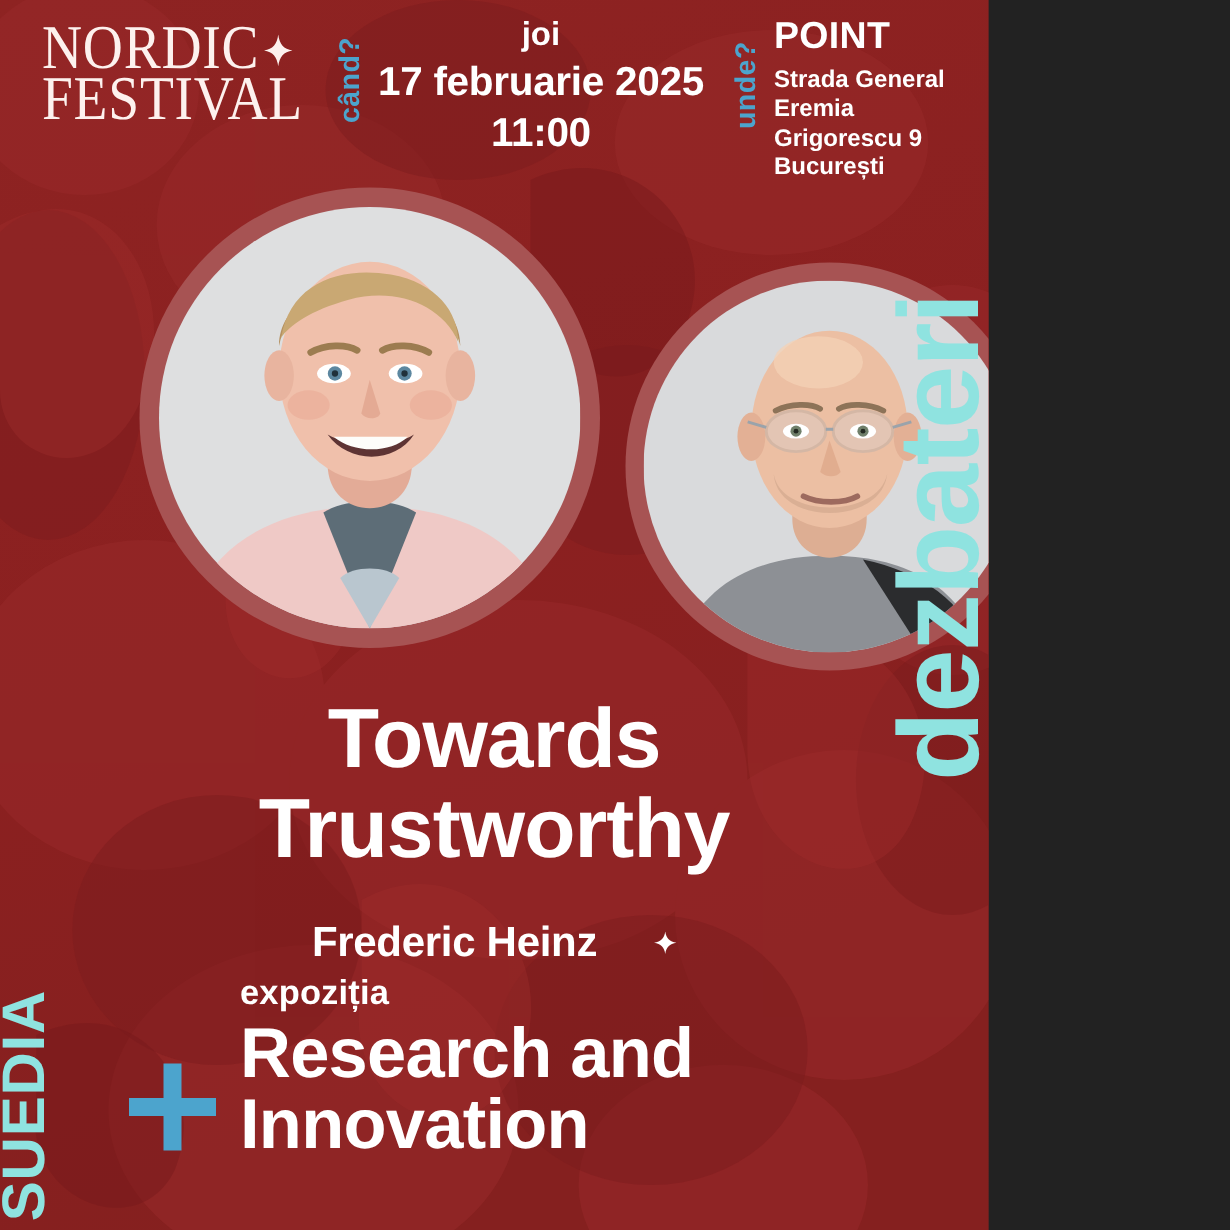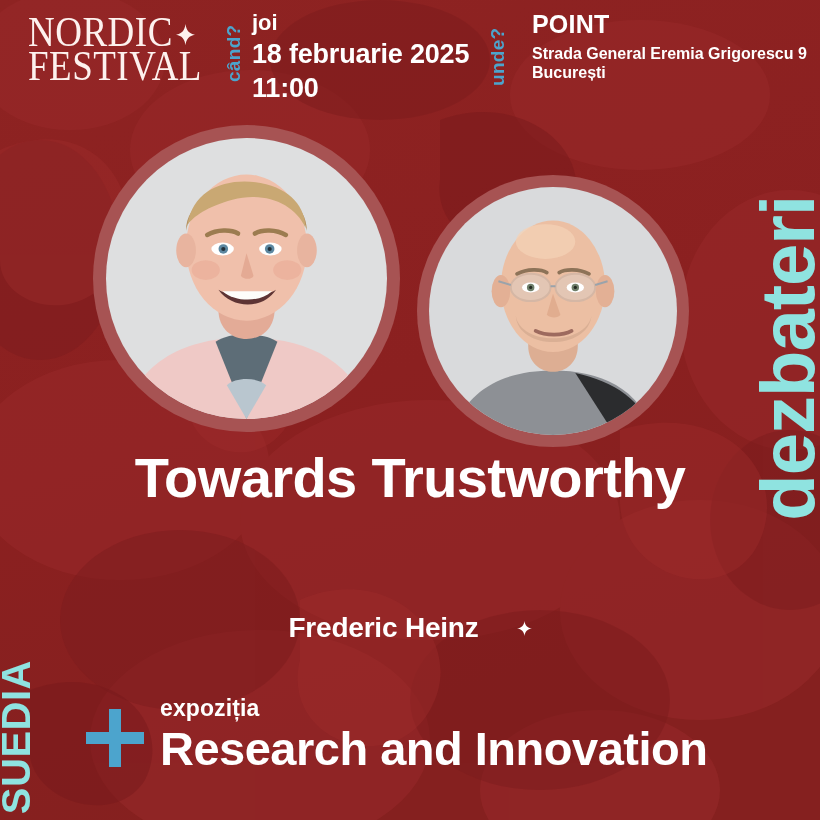--- a/index.html
+++ b/index.html
@@ -1,19 +1,19 @@
 <!DOCTYPE html>
 <html><head>
 <meta charset="utf-8">
 <style>
   html,body{margin:0;padding:0;background:#222;}
   *{box-sizing:border-box;}
   .poster{
     position:relative;
-    width:820px;height:820px;
+    width:659px;height:820px;
     overflow:hidden;
     background:#8c2121;
     font-family:"Liberation Sans",sans-serif;
     color:#fff;
   }
   
   .bg{position:absolute;inset:0;z-index:0;}
   .bg svg{display:block;width:100%;height:100%;}
 
   
@@ -48,46 +48,46 @@
     writing-mode:vertical-rl;
     transform:rotate(180deg);
     letter-spacing:0.3px;
     line-height:1;
     margin-right:9px;
     margin-top:1px;
   }
   .when .vlabel{height:72px;}
   .where .vlabel{height:76px;}
 
-  .whenText{line-height:1.27;}
+  .whenText{line-height:1.27;text-align:center;}
   .whenText .day{font-size:22px;font-weight:700;display:block;}
   .whenText .date{font-size:27px;font-weight:700;display:block;letter-spacing:-0.2px;}
   .whenText .time{font-size:27px;font-weight:700;display:block;letter-spacing:-0.2px;}
 
-  .whereText{line-height:1.22;margin-left:16px;}
+  .whereText{line-height:1.22;}
   .whereText .venue{font-size:25px;font-weight:700;display:block;letter-spacing:0.2px;}
   .whereText .addr1,.whereText .addr2{font-size:16px;font-weight:700;display:block;}
   .whereText .addr1{margin-top:4px;}
 
   
   .portraits{position:absolute;top:0;left:0;width:100%;height:480px;z-index:4;}
   .pf{position:absolute;border-radius:50%;overflow:hidden;}
   .ring{
     position:absolute;border-radius:50%;
     background:#a75353;
   }
   .ring.r1{left:93px;top:125px;width:307px;height:307px;}
   .ring.r2{left:417px;top:175px;width:272px;height:272px;}
   .pf.p1{left:106px;top:138px;width:281px;height:281px;}
   .pf.p2{left:429px;top:187px;width:248px;height:248px;}
   .pf svg{display:block;width:100%;height:100%;}
 
   
   .headline{
-    position:absolute;left:0;top:448px;width:100%;
+    position:absolute;left:0;top:462px;width:100%;
     text-align:center;z-index:6;
     font-size:56px;font-weight:700;line-height:1.08;
     letter-spacing:-0.6px;
     padding:0 70px;
   }
   .headline .hl2{display:block;}
 
   .speakers{
     position:absolute;left:0;top:612px;width:100%;
     text-align:center;z-index:6;
@@ -183,21 +183,21 @@
               <path d="M10 0 C10.9 6.2 13.8 9.1 20 10 C13.8 10.9 10.9 13.8 10 20 C9.1 13.8 6.2 10.9 0 10 C6.2 9.1 9.1 6.2 10 0 Z" fill="#fdf1ee"></path>
             </svg></span>
       </span>
       <span class="l2">FESTIVAL</span>
     </div>
 
     <div class="when">
       <div class="vlabel">când?</div>
       <div class="whenText">
         <span class="day">joi</span>
-        <span class="date">18 februarie 2025</span>
+        <span class="date">17 februarie 2025</span>
         <span class="time">11:00</span>
       </div>
     </div>
 
     <div class="where">
       <div class="vlabel">unde?</div>
       <div class="whereText">
         <span class="venue">POINT</span>
         <span class="addr1">Strada General Eremia Grigorescu 9</span>
         <span class="addr2">București</span>

